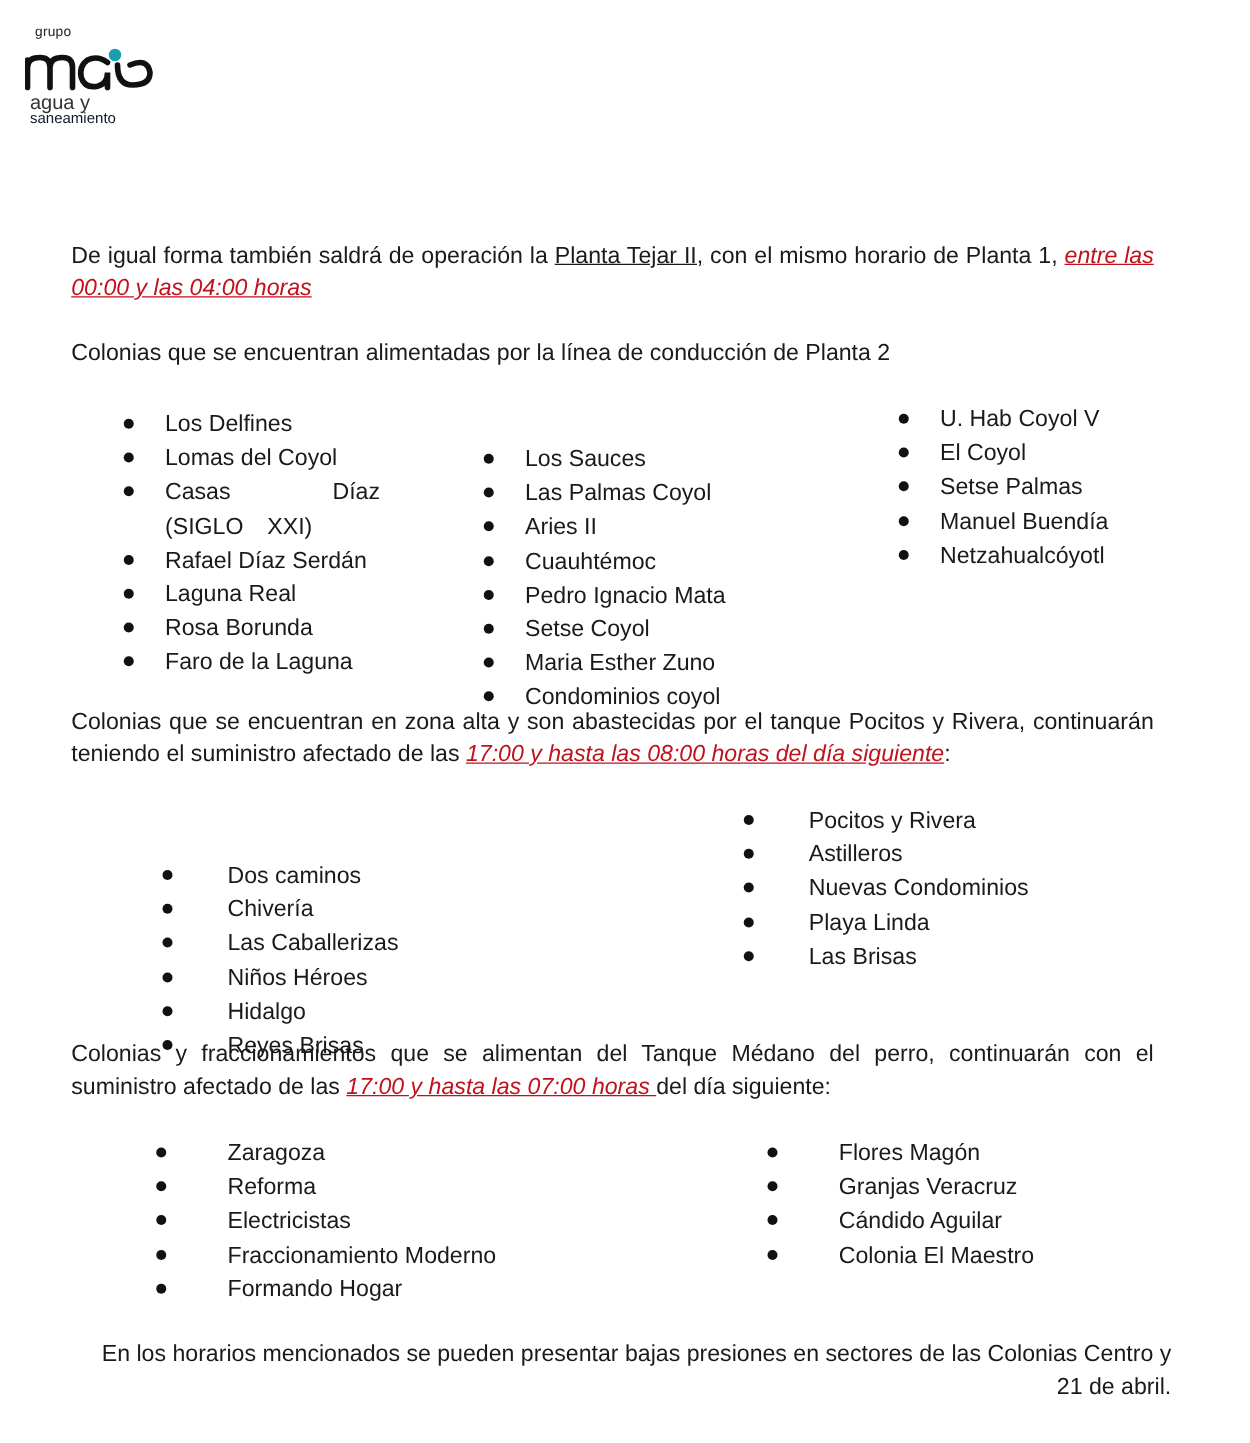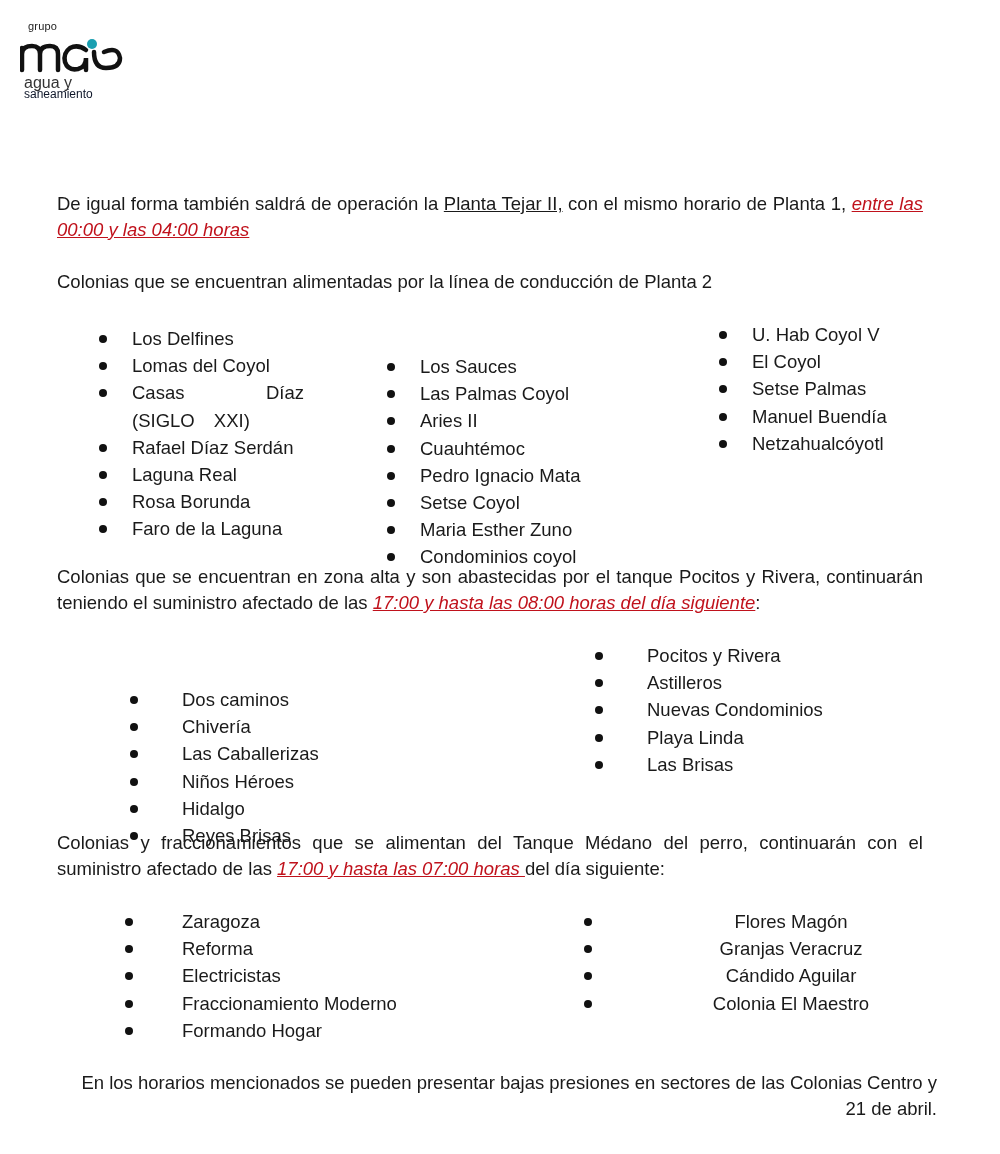--- a/index.html
+++ b/index.html
@@ -101,20 +101,20 @@
 </div>
 
 <ul class="list wide" style="left:182px; top:908px; width:300px;">
   <li><span class="bullet" style="left:-57px;"></span><span>Zaragoza</span></li>
   <li><span class="bullet" style="left:-57px;"></span><span>Reforma</span></li>
   <li><span class="bullet" style="left:-57px;"></span><span>Electricistas</span></li>
   <li><span class="bullet" style="left:-57px;"></span><span>Fraccionamiento Moderno</span></li>
   <li><span class="bullet" style="left:-57px;"></span><span>Formando Hogar</span></li>
 </ul>
 
-<ul class="list wide" style="left:641px; top:908px; width:300px;text-align:center;">
+<ul class="list wide" style="left:671px; top:908px; width:300px;">
   <li><span class="bullet" style="left:-57px;"></span><span>Flores Magón</span></li>
   <li><span class="bullet" style="left:-57px;"></span><span>Granjas Veracruz</span></li>
   <li><span class="bullet" style="left:-57px;"></span><span>Cándido Aguilar</span></li>
   <li><span class="bullet" style="left:-57px;"></span><span>Colonia El Maestro</span></li>
 </ul>
 
 <div class="para" style="top:1070px; text-align:right; width:880px;">En los horarios mencionados se pueden presentar bajas presiones en sectores de las Colonias Centro y 21 de abril.</div>
 
 </body></html>

